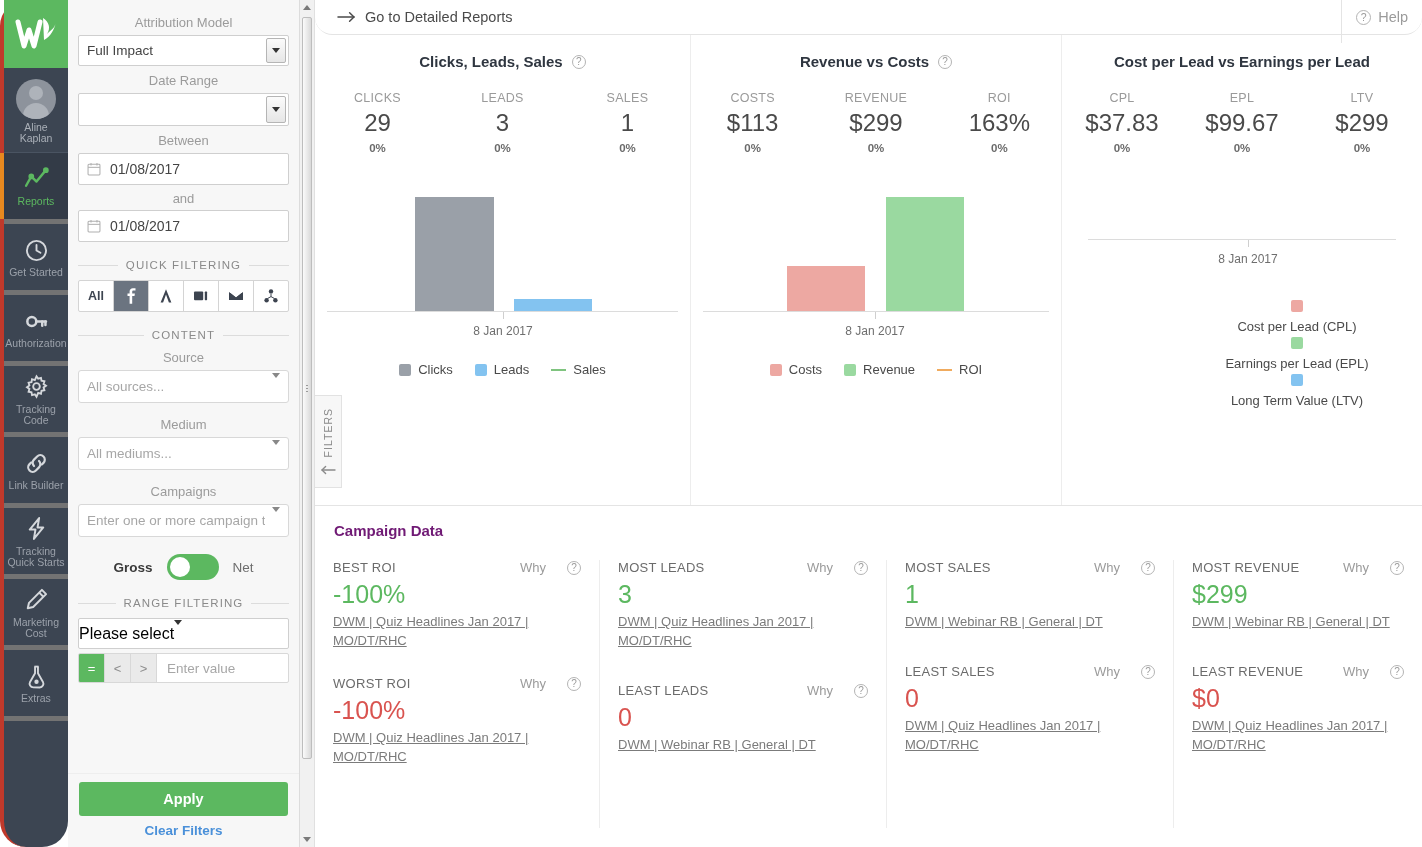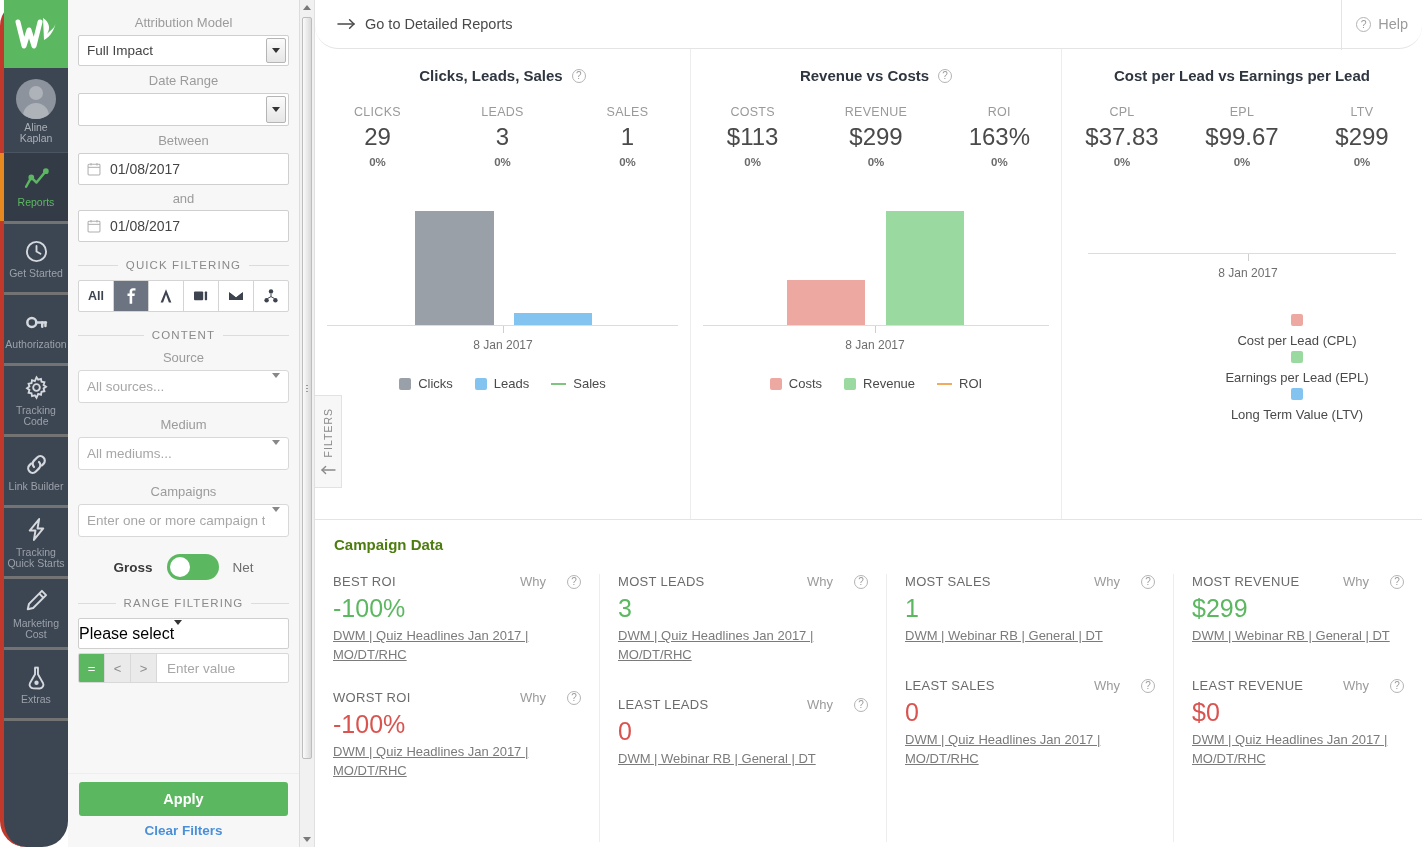--- a/index.html
+++ b/index.html
@@ -40,21 +40,21 @@
   .avatar::after {
     content:''; position:absolute; left:50%; top:24px; width:26px; height:20px;
     border-radius:13px 13px 0 0; background:#aeb3ba; transform:translateX(-50%);
   }
   .rail-user-name {
     font-size: 10.5px; color: #aab0b8; text-align: center; line-height: 11.5px;
   }
   .rail-item {
     height: 71px; display: flex; flex-direction: column;
     align-items: center; justify-content: center;
-    border-bottom: 3px solid #737373; position: relative;
+    border-bottom: 5px solid #737373; position: relative;
     color: #9ba1aa; cursor: pointer;
   }
   .rail-item .ri-ico { height: 30px; display:flex; align-items:center; justify-content:center; }
   .rail-item .ri-ico svg { width: 25px; height: 25px; }
   .rail-item .ri-lbl {
     font-size: 10.5px; line-height: 11.5px; text-align: center;
     margin-top: 2px; white-space: nowrap;
   }
   .rail-item.active { background: #333b47; color: #5cb860; }
   .rail-item.active::before {
@@ -152,21 +152,21 @@
   }
   .sb-grip { position:absolute; left:3px; right:3px; top:50%; height:6px; margin-top:-3px; }
   .sb-grip i { display:block; height:1px; background:#9a9a9a; margin-bottom:2px; }
   .sb-arrow-b { position:absolute; bottom:0; left:0; right:0; height:15px; display:flex; align-items:center; justify-content:center; }
   .tri-up { width:0;height:0;border-left:4px solid transparent;border-right:4px solid transparent;border-bottom:5px solid #7a7a7a; }
   .tri-dn { width:0;height:0;border-left:4px solid transparent;border-right:4px solid transparent;border-top:5px solid #7a7a7a; }
 
   
   .main { flex:1; height:847px; position:relative; background:#fff; overflow:hidden; }
   .topbar {
-    height:49px; border-bottom:1px solid #e4e4e4; display:flex;
+    height:35px; border-bottom:1px solid #e4e4e4; display:flex;
     align-items:center; justify-content:space-between;border-radius:23px;
   }
   .topbar-left { display:flex; align-items:center; gap:9px; padding-left:22px; cursor:pointer; }
   .topbar-left .tb-txt { font-size:14.5px; color:#4a4a4a; }
   .arrow-right-ico { width:19px; height:12px; }
   .help-wrap {
     height:51px; border-left:1px solid #e4e4e4; display:flex; align-items:center;
     gap:7px; padding: 0 14px; cursor:pointer;
   }
   .help-wrap .hp-txt { font-size:14.5px; color:#9b9b9b; white-space:nowrap; }
@@ -208,21 +208,21 @@
     gap:7px; cursor:pointer; z-index:5;
   }
   .filters-tab .ft-tx {
     writing-mode:vertical-rl; transform:rotate(180deg);
     font-size:10.5px; letter-spacing:1px; color:#8a8a8a;
   }
   .arrow-left-ico { width:16px; height:10px; }
 
   
   .camp { border-top:1px solid #e4e4e4; padding: 16px 0 0 0; height:326px; }
-  .camp-h { font-size:15px; font-weight:bold; color:#4d7c0f; padding-left:19px; }
+  .camp-h { font-size:15px; font-weight:bold; color:#701a75; padding-left:19px; }
   .camp-cols { display:flex; margin-top:21px; height:268px; }
   .camp-col { position:relative; padding: 0 18px; }
   .camp-col.k0 { width:284px; }
   .camp-col.k1 { width:287px; border-left:1px solid #ededed; }
   .camp-col.k2 { width:287px; border-left:1px solid #ededed; }
   .camp-col.k3 { flex:1; border-left:1px solid #ededed; }
   .camp-blk { margin-bottom:26px; }
   .camp-row1 { display:flex; align-items:flex-start; justify-content:space-between; }
   .camp-lbl { font-size:13px; color:#6b6b6b; letter-spacing:0.3px; }
   .camp-why { display:flex; align-items:center; gap:21px; cursor:pointer; }

